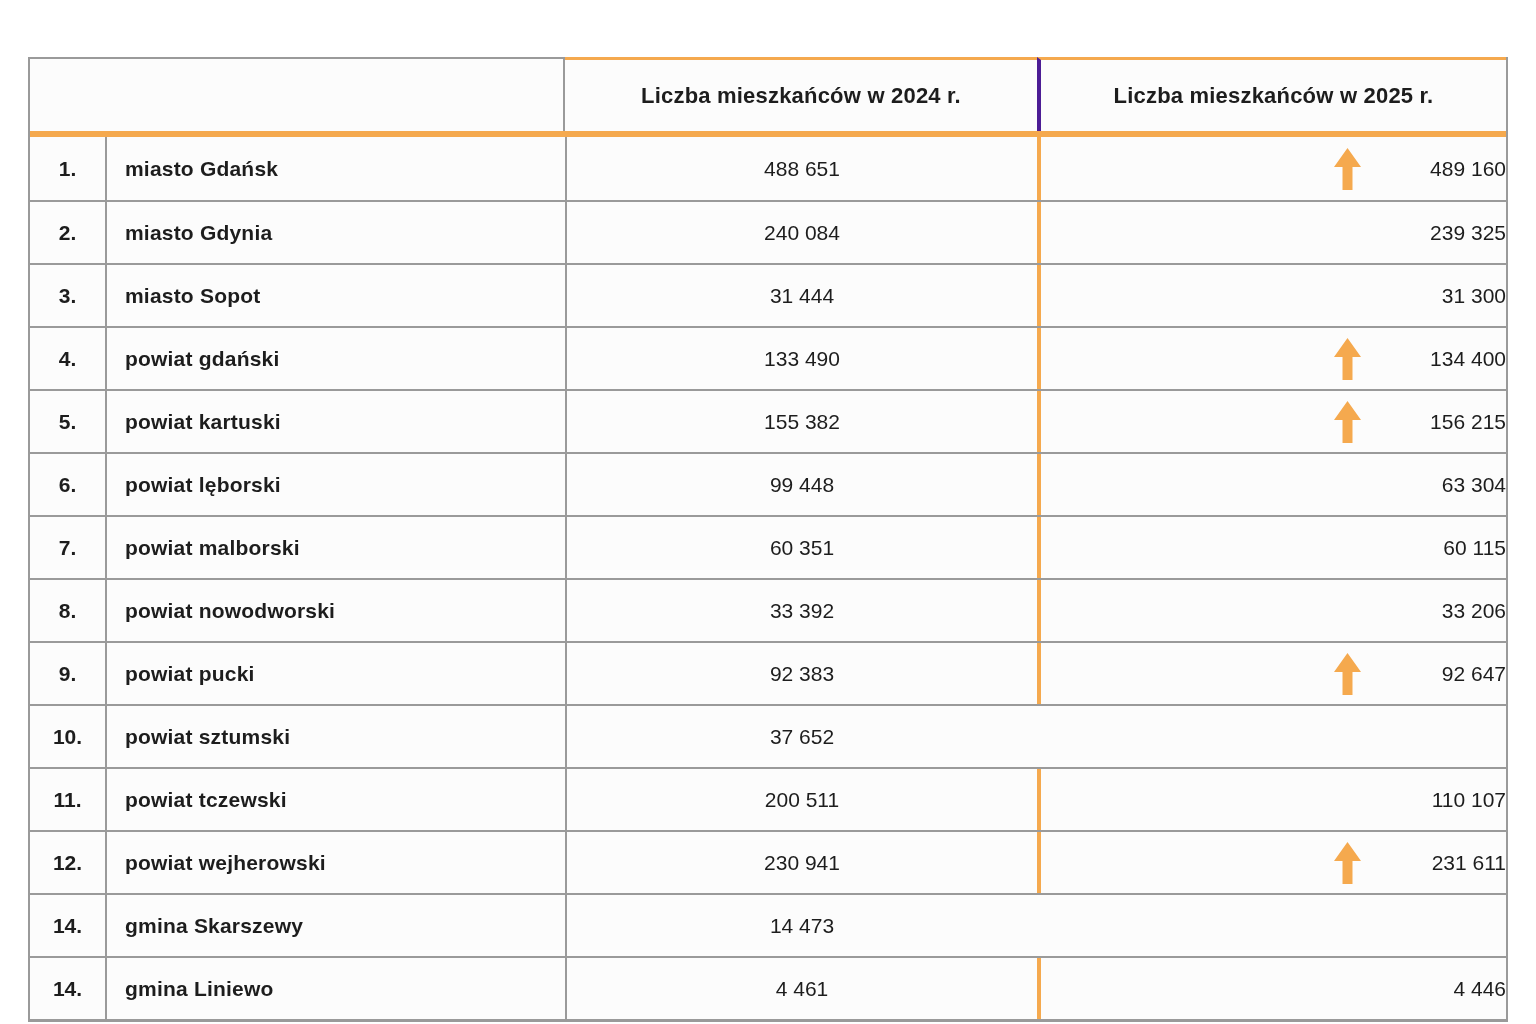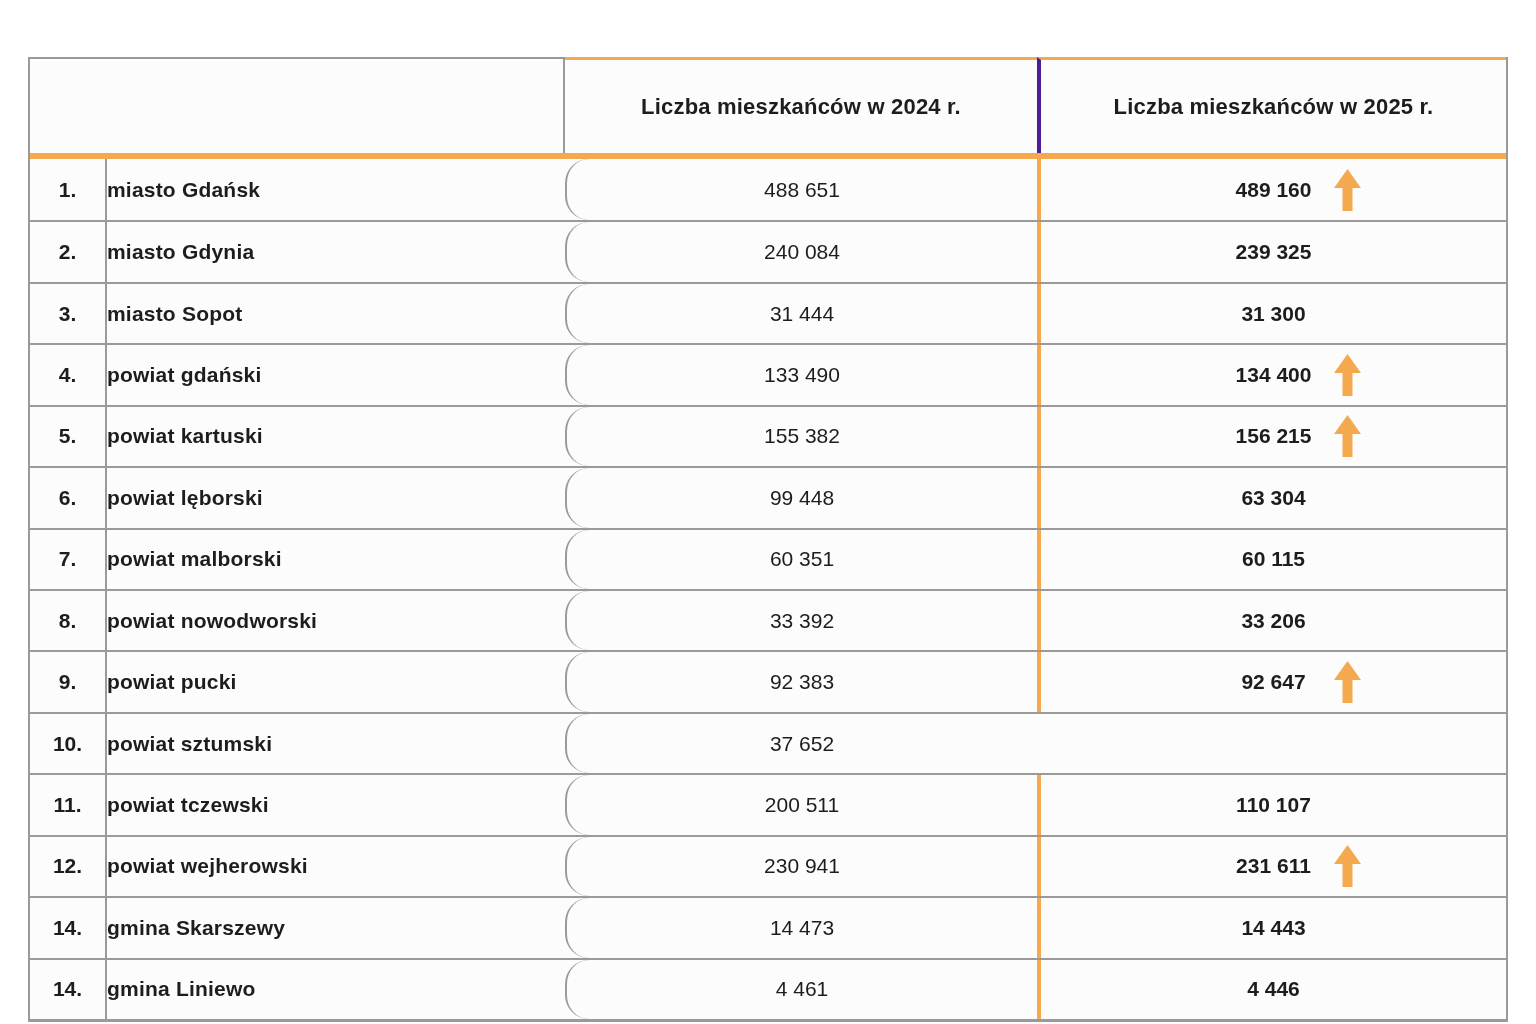--- a/index.html
+++ b/index.html
@@ -20,21 +20,21 @@
     display: flex;
     flex-direction: column;
     border-left: 2px solid #9a9a9a;
     border-right: 2px solid #9a9a9a;
     border-bottom: 3px solid #9a9a9a;
     background: #fcfcfc;
     box-sizing: border-box;
     color: #1d1d1d;
   }
   .header-row {
-    height: 96px;
+    height: 74px;
     flex: 0 0 auto;
     display: grid;
     grid-template-columns: 535px 472px 1fr;
   }
   .hcell {
     display: flex;
     align-items: center;
     justify-content: center;
     box-sizing: border-box;
     font-weight: 700;
@@ -78,33 +78,33 @@
     box-sizing: border-box;
     font-size: 21px;
     background: #fcfcfc;
   }
   .cell.num {
     justify-content: center;
     font-weight: 700;
   }
   .cell.name {
     border-left: 2px solid #9a9a9a;
+    padding-left: 18px;
     font-weight: 700;
     letter-spacing: 0.2px;
   }
   .cell.v2024 {
     border-left: 2px solid #9a9a9a;
     justify-content: center;
     font-weight: 400;
-    border-radius: 24px;
   }
   .cell.v2025 {
     border-left: 4px solid #f5a94e;
-    justify-content: center;
-    font-weight: 700;
+    justify-content: flex-end;
+    font-weight: 400;
     position: relative;
   }
   .arrow-up {
     position: absolute;
     left: calc(50% + 60px);
     top: 50%;
     transform: translateY(-50%);
     width: 27px;
     height: 42px;
     display: block;
@@ -255,24 +255,20 @@
           <path d="M13.5 0 L27 19 H18.5 V42 H8.5 V19 H0 Z" fill="#f5a94e"></path>
         </svg>
       </span>
     </div>
   </div>
 
   <div class="trow">
     <div class="cell num">14.</div>
     <div class="cell name">gmina Skarszewy</div>
     <div class="cell v2024">14 473</div>
-    <div class="cell v2025">
-      <span>14 443</span>
-
-    </div>
   </div>
 
   <div class="trow">
     <div class="cell num">14.</div>
     <div class="cell name">gmina Liniewo</div>
     <div class="cell v2024">4 461</div>
     <div class="cell v2025">
       <span>4 446</span>
 
     </div>

